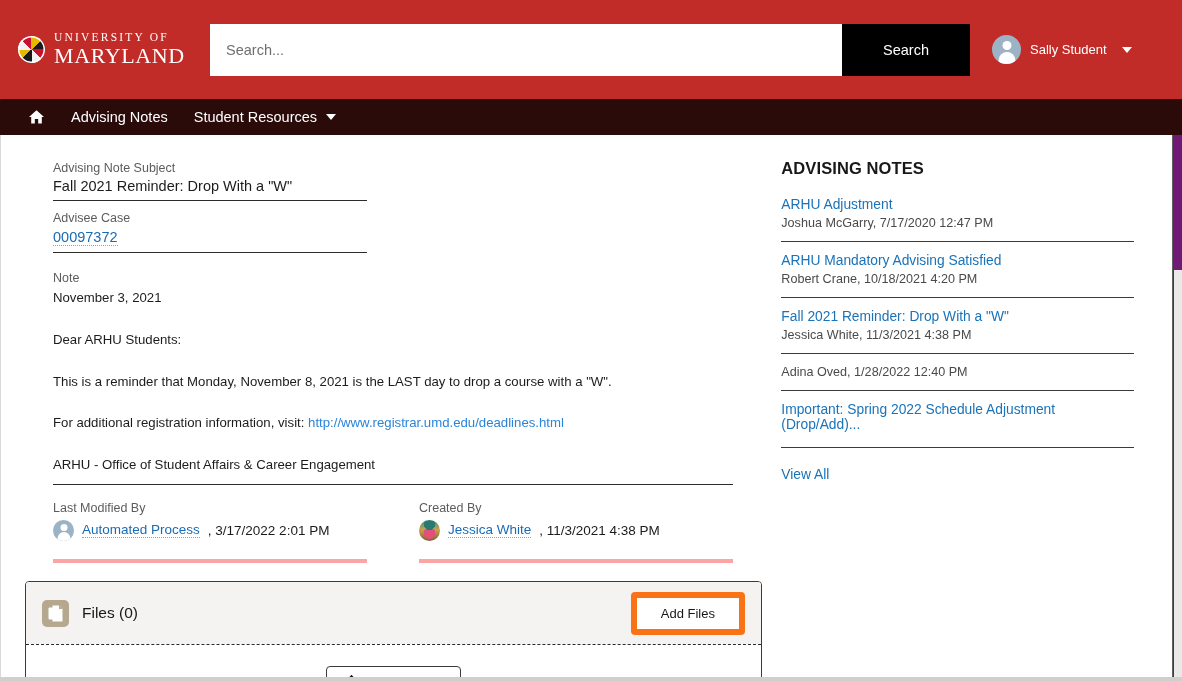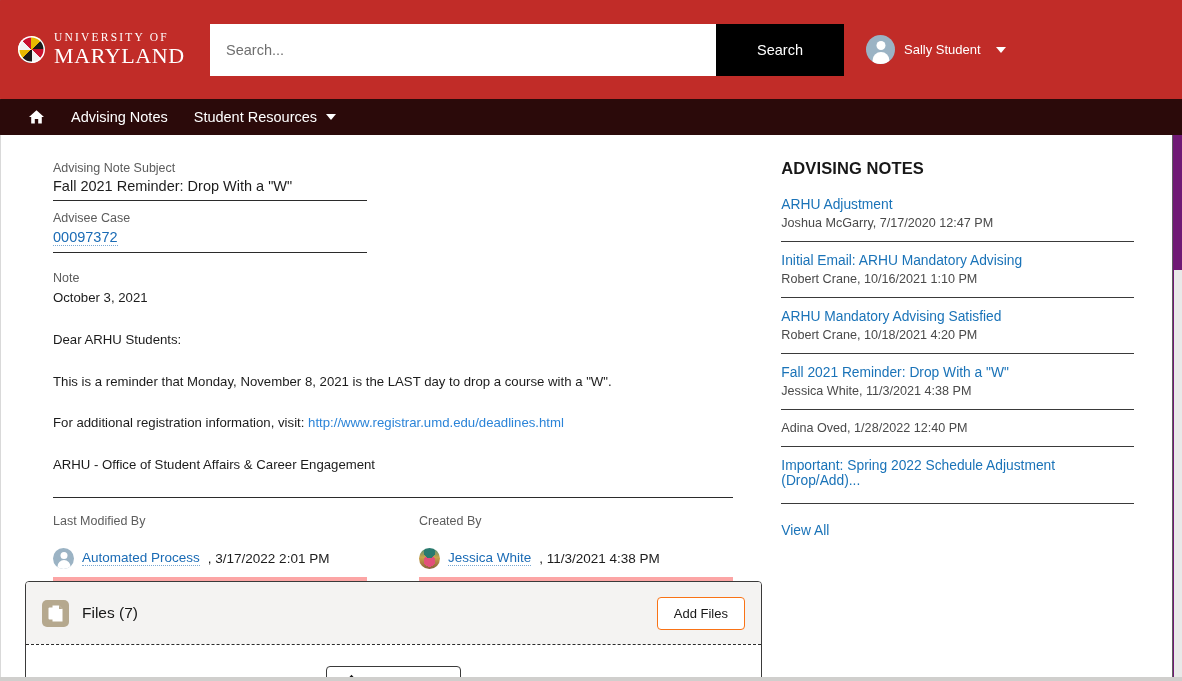--- a/index.html
+++ b/index.html
@@ -56,21 +56,21 @@
   }
   .logo-line2 {
     font-size: 22px; letter-spacing: 0.6px; display:block;
   }
 
   
   .search-wrap {
     display: flex; align-items: stretch;
     margin-left: 24px;
     height: 52px;
-    width: 634px;
+    width: 760px;
   }
   .search-input {
     flex: 1 1 auto;
     border: none; outline: none;
     background: #ffffff;
     font-size: 14.5px;
     color: #3a3a3a;
     padding: 0 16px;
     font-family: "Liberation Sans", sans-serif;
   }
@@ -194,37 +194,37 @@
   .note-body {
     font-size: 13.2px;
     color: #1c1c1c;
     line-height: 1.5;
   }
   .note-body p { margin: 0 0 22px 0; }
   .note-body p:last-child { margin-bottom: 0; }
   .note-link { color: #2b84d8; text-decoration: none; cursor: pointer; text-align: right; }
   .note-sign {
     border-bottom: 1px solid #2b2b2b;
-    padding-bottom: 22px;
+    padding-bottom: 9px;
     width: 680px;
     margin-top: 4px;
   }
 
   
   .meta-row {
     display: flex;
     padding: 16px 0 0 52px;
     gap: 52px;
   }
   .meta-col { width: 314px; }
-  .meta-label { font-size: 12.5px; color: #5c5c5c; margin-bottom: 20px; }
+  .meta-label { font-size: 12.5px; color: #5c5c5c; margin-bottom: 5px; }
   .meta-value {
     display: flex; align-items: center; gap: 8px;
-    border-bottom: 6px solid #fca5a5;
-    padding-bottom: 8px;
+    border-bottom: 4px solid #fca5a5;
+    padding-bottom: 18px;
     font-size: 13.5px;
     color: #1c1c1c;
   }
   .mini-avatar {
     width: 21px; height: 21px; border-radius: 50%;
     background: #9bb3c4; position: relative; overflow: hidden;
     flex: 0 0 21px;
   }
   .mini-avatar.generic::before {
     content:""; position:absolute; left:50%; top:4px;
@@ -268,26 +268,26 @@
   }
   .files-title-wrap { display:flex; align-items:center; gap: 13px; }
   .files-icon {
     width: 27px; height: 27px; border-radius: 5px;
     background: #b5a88e;
     display:flex; align-items:center; justify-content:center;
     flex: 0 0 27px;
   }
   .files-title { font-size: 15.5px; color: #181818; }
   .add-files-btn {
-    border: 1px solid #f97316;
+    border: 6px solid #f97316;
     border-radius: 4px;
     background: #fff;
     font-size: 13px;
     color: #181818;
-    padding: 8px 16px;
+    padding: 8px 24px;
     cursor: pointer;
     font-family: "Liberation Sans", sans-serif;
   }
   .files-drop {
     border-top: 1px dashed #2b2b2b;
     height: 54px;
     display: flex; align-items: flex-start; justify-content: center;
     padding-top: 21px;
     background: #fff;
   }
@@ -407,21 +407,21 @@
       <div class="field">
         <div class="field-label">Advisee Case</div>
         <div class="underline-box">
           <a class="case-link">00097372</a>
         </div>
       </div>
 
       <div class="note-block">
         <div class="field-label">Note</div>
         <div class="note-body">
-          <p>October 3, 2021</p>
+          <p>November 3, 2021</p>
           <p>Dear ARHU Students:</p>
           <p>This is a reminder that Monday, November 8, 2021 is the LAST day to drop a course with a "W".</p>
           <p><span>For additional registration information, visit: </span><a class="note-link">http://www.registrar.umd.edu/deadlines.html</a></p>
           <div class="note-sign">ARHU - Office of Student Affairs &amp; Career Engagement</div>
         </div>
       </div>
 
       <div class="meta-row">
         <div class="meta-col">
           <div class="meta-label">Last Modified By</div>
@@ -444,21 +444,21 @@
       <div class="files-card">
         <div class="files-header">
           <div class="files-title-wrap">
             <span class="files-icon">
               <svg width="15" height="17" viewBox="0 0 15 17" aria-hidden="true">
                 <rect x="0.5" y="2.5" width="9" height="12" rx="1" fill="#ffffff"></rect>
                 <path d="M4.5 0.5 H11 L14.5 4 V16.5 H4.5 Z" fill="#ffffff"></path>
                 <path d="M11 0.5 V4 H14.5" fill="#b5a88e"></path>
               </svg>
             </span>
-            <span class="files-title">Files (7)</span>
+            <span class="files-title">Files (0)</span>
           </div>
           <button class="add-files-btn">Add Files</button>
         </div>
         <div class="files-drop">
           <button class="upload-btn">
             <span>
               <svg width="13" height="14" viewBox="0 0 13 14" aria-hidden="true">
                 <path d="M6.5 0.8 L10.4 5 H8.1 V10.4 H4.9 V5 H2.6 Z" fill="#181818"></path>
                 <rect x="1" y="12" width="11" height="1.6" fill="#181818"></rect>
               </svg>
@@ -471,24 +471,20 @@
     </div>
 
     <div class="right-col">
       <div class="panel-title">ADVISING NOTES</div>
 
       <div class="note-item">
         <a class="note-item-title">ARHU Adjustment</a>
         <div class="note-item-sub">Joshua McGarry, 7/17/2020 12:47 PM</div>
       </div>
       <div class="note-item">
-        <a class="note-item-title">Initial Email: ARHU Mandatory Advising</a>
-        <div class="note-item-sub">Robert Crane, 10/16/2021 1:10 PM</div>
-      </div>
-      <div class="note-item">
         <a class="note-item-title">ARHU Mandatory Advising Satisfied</a>
         <div class="note-item-sub">Robert Crane, 10/18/2021 4:20 PM</div>
       </div>
       <div class="note-item">
         <a class="note-item-title">Fall 2021 Reminder: Drop With a "W"</a>
         <div class="note-item-sub">Jessica White, 11/3/2021 4:38 PM</div>
       </div>
       <div class="note-item">
         <div class="note-item-sub">Adina Oved, 1/28/2022 12:40 PM</div>
       </div>

